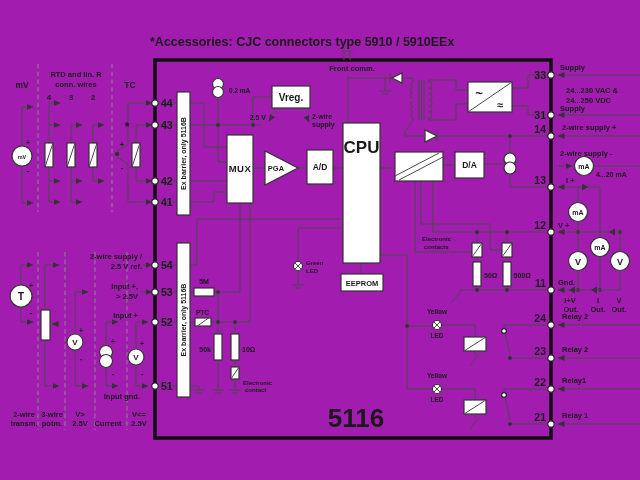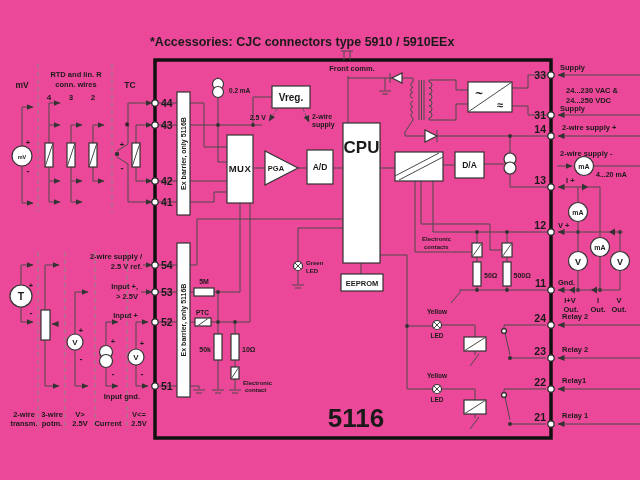--- a/index.html
+++ b/index.html
@@ -1,16 +1,16 @@
 <!DOCTYPE html>
 <html><head>
 <meta charset="utf-8">
 <style>
   html,body{margin:0;padding:0;background:#fff;}
-  .stage{width:640px;height:480px;position:relative;background:#ec4899;font-family:"Liberation Sans",sans-serif;}
+  .stage{width:640px;height:480px;position:relative;background:#a21caf;font-family:"Liberation Sans",sans-serif;}
   svg text{fill:#1a1a1a;font-family:"Liberation Sans","DejaVu Sans",sans-serif;font-weight:600;}
   .w{stroke:#4a4a4a;stroke-width:1;fill:none;}
   .aw{stroke:#4a4a4a;stroke-width:1;fill:none;}
   .dsh{stroke:#5a5a5a;stroke-width:1;fill:none;stroke-dasharray:3,2.2;}
   .sep{stroke:#8a8a8a;stroke-width:1;fill:none;stroke-dasharray:4.5,3.2;}
   .bx{fill:#fff;stroke:#333;stroke-width:1.2;}
   .border{fill:none;stroke:#101010;stroke-width:3.5;}
   .tc{fill:#fff;stroke:#222;stroke-width:1.2;}
   .dt{fill:#333;stroke:none;}
   .mc{fill:#fff;stroke:#333;stroke-width:1.2;}

